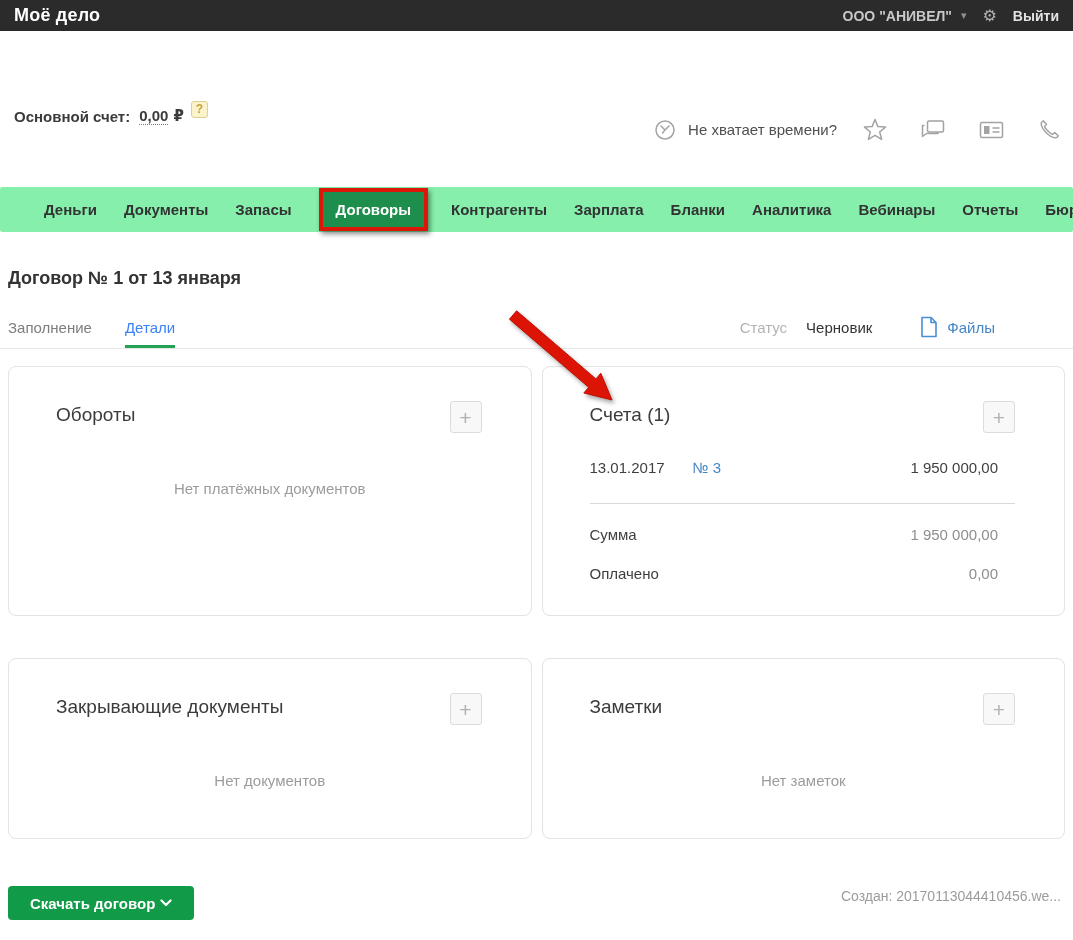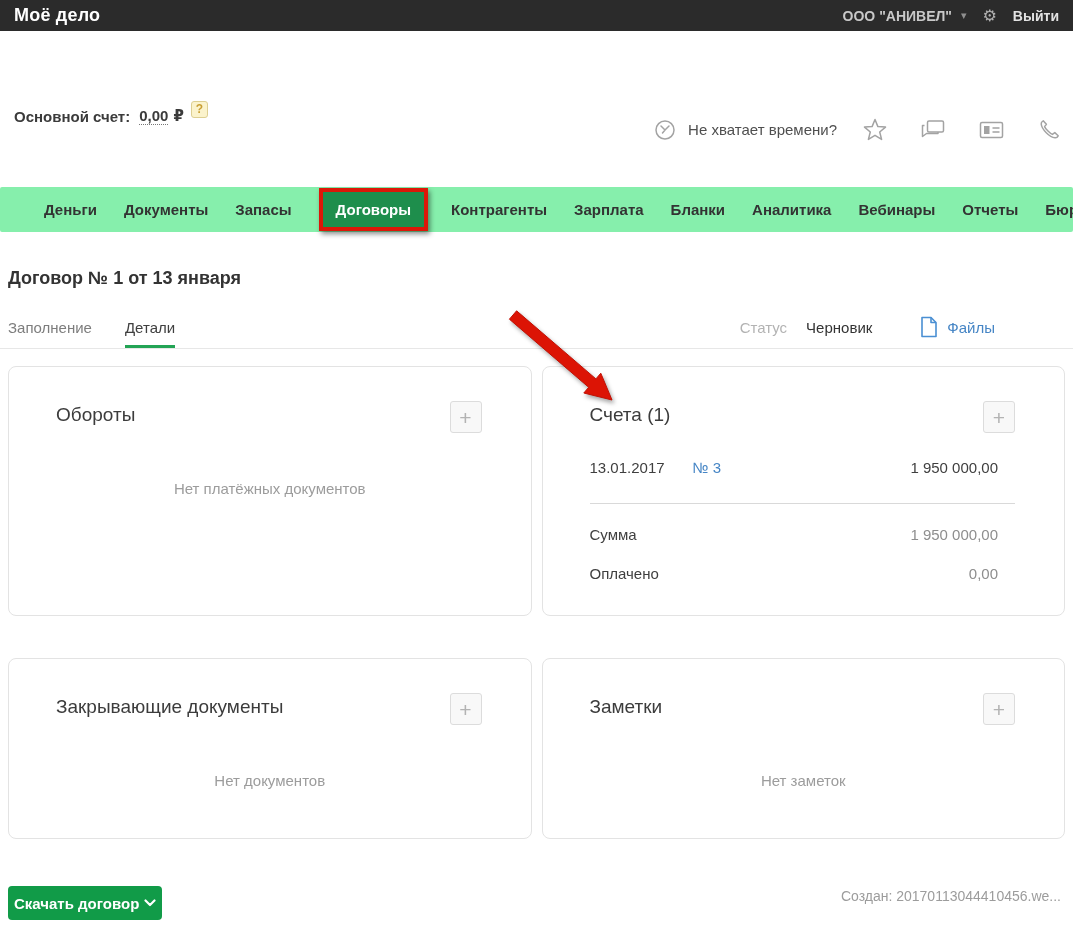--- a/index.html
+++ b/index.html
@@ -36,21 +36,21 @@
          padding:0 0 0 20px; border-radius:2px; }
   .home { width:22px; height:20px; margin-right:24px; cursor:pointer; }
   .nav-item { font-weight:bold; font-size:15px; color:#333; margin-right:27px; cursor:pointer; white-space:nowrap; }
   .nav-item.active { background:#1e8e4c; color:#fff; padding:9px 13px; border:4px solid #dc1708;
                      box-shadow:2px 3px 5px rgba(0,0,0,.45); margin-right:23px; }
 
   
   .page-title { margin:36px 0 0 8px; font-size:18px; font-weight:bold; color:#333; }
   .tabs-row { margin-top:25px; display:flex; align-items:flex-end; border-bottom:1px solid #e7e7e7; height:35px; padding:0 0 0 8px; }
   .tab { font-size:15px; color:#7d7d7d; margin-right:33px; padding-bottom:12px; cursor:pointer; }
-  .tab.active { color:#404040; box-shadow:inset 0 -3px 0 #23a455; padding-bottom:12px; }
+  .tab.active { color:#3b82f6; box-shadow:inset 0 -3px 0 #23a455; padding-bottom:12px; }
   .tabs-right { margin-left:auto; display:flex; align-items:center; padding:0 78px 10px 0; }
   .status-label { font-size:15px; color:#b3b3b3; }
   .status-value { font-size:15px; color:#333; margin-left:19px; }
   .files-link { display:flex; align-items:center; gap:9px; margin-left:48px; cursor:pointer; }
   .files-text { font-size:15px; color:#4585c5; }
 
   
   .cards { margin:17px 8px 0 8px; display:grid; grid-template-columns:1fr 1fr; gap:10px; }
   .card { background:#fff; border:1px solid #e3e3e3; border-radius:8px; position:relative;padding-left:47px; }
   .card.r1 { height:250px; }
@@ -66,21 +66,21 @@
   .inv-date { width:103px; }
   .inv-num { color:#4585c5; cursor:pointer; }
   .inv-amount { margin-left:auto; padding-right:17px; }
   .inv-divider { margin-top:27px; border-top:1px solid #d9d9d9; }
   .sum-row { display:flex; font-size:15px; color:#3f3f3f; margin-top:22px; }
   .sum-row .val { margin-left:auto; color:#8e8e8e; padding-right:17px; }
 
   
   .footer { margin:47px 12px 0 8px; display:flex; align-items:flex-start; }
   .download-btn { background:#119b48; border:none; color:#fff; font-family:inherit; font-weight:bold; font-size:15px;
-                  border-radius:4px; height:34px; padding:0 6px; display:flex; align-items:center; gap:5px; cursor:pointer; }
+                  border-radius:4px; height:34px; padding:0 22px; display:flex; align-items:center; gap:5px; cursor:pointer; }
   .created { margin-left:auto; text-align:right; color:#9c9c9c; font-size:14px; line-height:20px; }
 
   
   .arrow-annot { position:absolute; left:495px; top:300px; width:135px; height:115px; pointer-events:none;
                  filter:drop-shadow(2px 3px 2px rgba(0,0,0,.35)); }
 </style>
 </head>
 <body>
 
 <div class="page">

